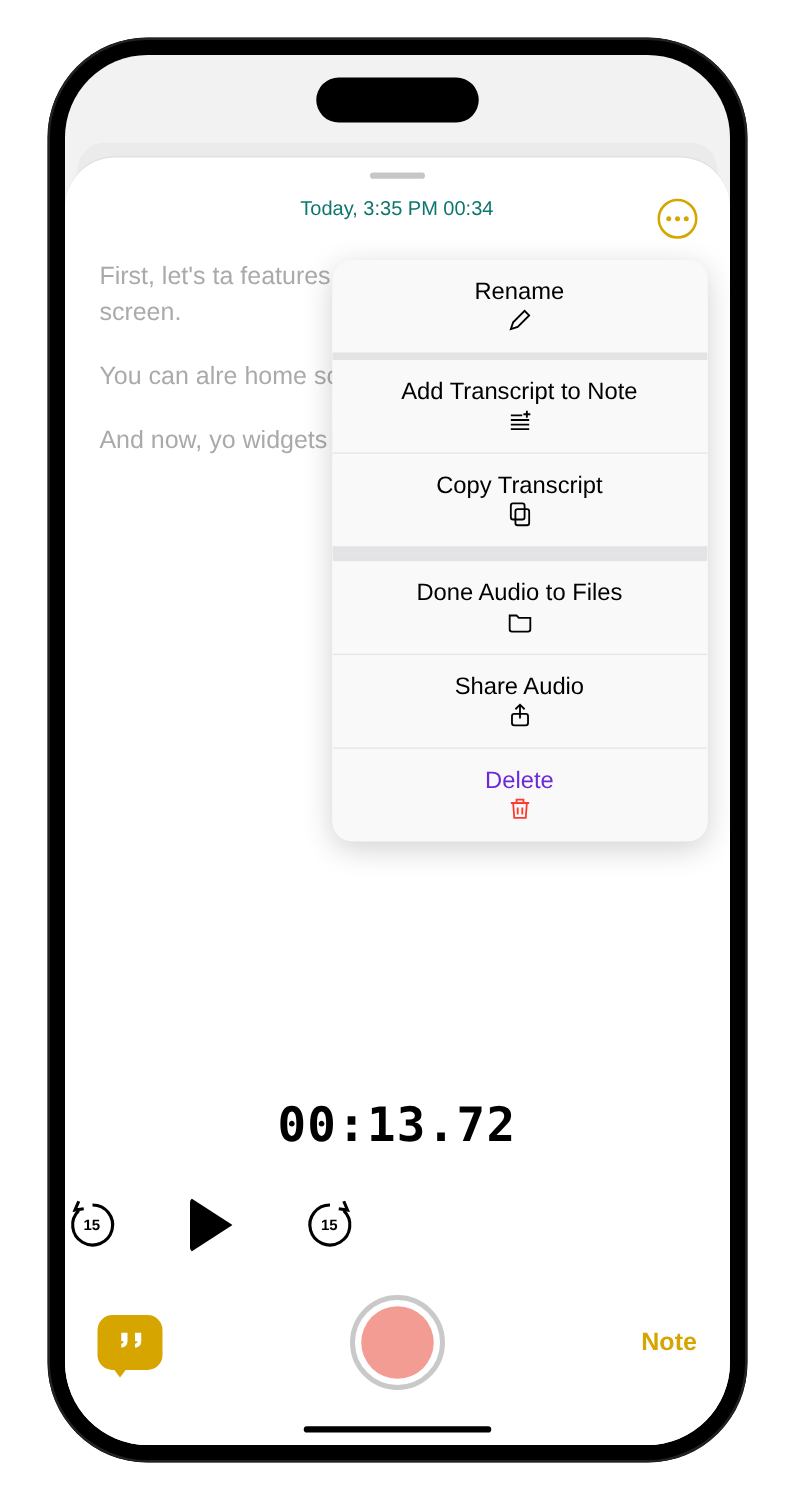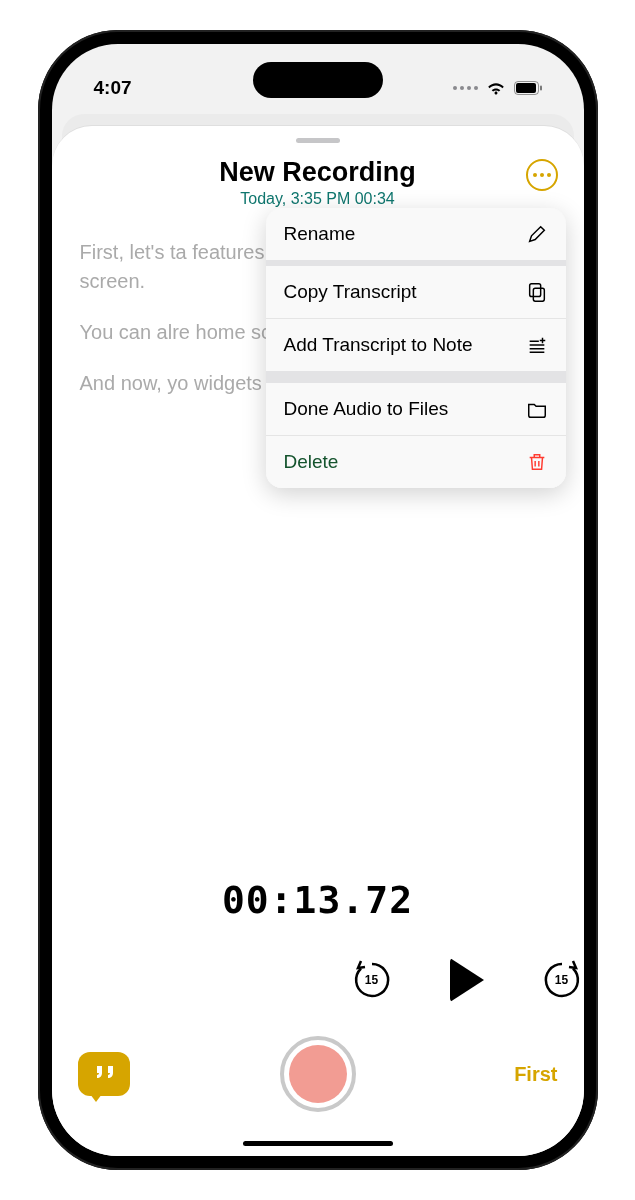--- a/index.html
+++ b/index.html
@@ -126,42 +126,43 @@
     overflow: hidden;
     backdrop-filter: blur(10px);
     z-index: 5;
   }
   .menu-item {
     display: flex; align-items: center; justify-content: space-between;
     padding: 15px 18px;
     font-size: 19px;
     color: #000;
     background: #f9f9f9;
+    flex-direction: column;
   }
   .menu-item + .menu-item { border-top: 1px solid rgba(0,0,0,0.08); }
   .menu-divider { height: 6px; background: #e3e3e5; }
-  .menu-item.destructive { color: #14532d; }
+  .menu-item.destructive { color: #6d28d9; }
   .menu-icon { width: 22px; height: 22px; display:flex;align-items:center;justify-content:center; }
   .menu-icon svg { stroke: currentColor; fill: none; stroke-width: 1.6; }
 
   
   .playback {
     margin-top: auto;
     text-align: center;
     padding-bottom: 10px;
   }
   .timecode {
     font-size: 38px;
     font-family: "SF Mono", Menlo, monospace;
     font-weight: 600;
     letter-spacing: 1px;
     margin-bottom: 36px;
   }
   .controls {
-    display: flex; justify-content: flex-end; align-items: center; gap: 56px;
+    display: flex; justify-content: flex-start; align-items: center; gap: 56px;
     margin-bottom: 34px;
   }
   .skip { width: 44px; height: 44px; position:relative; }
   .skip svg { width: 44px; height: 44px; }
   .skip-num { position:absolute; inset:0; display:flex;align-items:center;justify-content:center;font-size:12px;font-weight:600; }
   .play { width:0;height:0;border-left:34px solid #000;border-top:22px solid transparent;border-bottom:22px solid transparent; border-radius:4px;}
 
   
   .bottombar {
     display:flex; align-items:center; justify-content:space-between;
@@ -193,51 +194,27 @@
     width:150px;height:5px;border-radius:3px;background:#000;
   }
 </style>
 </head>
 <body>
 
 <div class="phone">
   <div class="screen">
     <div class="island"></div>
 
-    <div class="statusbar">
-      <span>4:07</span>
-      <div class="status-right">
-        <span class="dots">
-            <span></span>
-            <span></span>
-            <span></span>
-            <span></span>
-          </span>
-        <span class="wifi">
-          <svg width="20" height="14" viewBox="0 0 20 14">
-              <path d="M10 13.5c.8 0 1.5-.7 1.5-1.5S10.8 10.5 10 10.5 8.5 11.2 8.5 12s.7 1.5 1.5 1.5zm-4.3-4.3l1.4 1.4c1.6-1.6 4.2-1.6 5.8 0l1.4-1.4c-2.4-2.4-6.2-2.4-8.6 0zM2.2 5.8l1.4 1.4c3.5-3.5 9.3-3.5 12.8 0l1.4-1.4C13.5.9 6.5.9 2.2 5.8z" fill="#000"></path>
-            </svg>
-        </span>
-        <span class="battery">
-          <svg width="28" height="14" viewBox="0 0 28 14">
-              <rect x="0.5" y="0.5" width="24" height="13" rx="3.5" fill="none" stroke="#000" stroke-opacity="0.4"></rect>
-              <rect x="2" y="2" width="20" height="10" rx="2" fill="#000"></rect>
-              <rect x="26" y="4.5" width="2" height="5" rx="1" fill="#000" fill-opacity="0.5"></rect>
-            </svg>
-        </span>
-      </div>
-    </div>
 
     <div class="bgcard"></div>
 
     <div class="sheet">
       <div class="grabber"></div>
 
       <div class="header">
-        <div class="title">New Recording</div>
         <div class="subtitle">Today, 3:35 PM  00:34</div>
         <div class="more-btn">
           <span class="more-dots">
               <span></span>
               <span></span>
               <span></span>
             </span>
         </div>
       </div>
 
@@ -251,43 +228,52 @@
         <div class="menu-item">
           <span>Rename</span>
           <span class="menu-icon">
             <svg viewBox="0 0 24 24">
                 <path d="M4 20l2-6 10-10 4 4-10 10-6 2z"></path>
               </svg>
           </span>
         </div>
         <div class="menu-divider"></div>
         <div class="menu-item">
+          <span>Add Transcript to Note</span>
+          <span class="menu-icon">
+            <svg viewBox="0 0 24 24">
+                <path d="M4 8h10M4 12h16M4 16h16M4 20h16M18 4v6M15 7h6"></path>
+              </svg>
+          </span>
+        </div>
+        <div class="menu-item">
           <span>Copy Transcript</span>
           <span class="menu-icon">
             <svg viewBox="0 0 24 24">
                 <rect x="8" y="8" width="12" height="14" rx="2"></rect>
                 <rect x="4" y="3" width="12" height="14" rx="2"></rect>
               </svg>
           </span>
         </div>
-        <div class="menu-item">
-          <span>Add Transcript to Note</span>
-          <span class="menu-icon">
-            <svg viewBox="0 0 24 24">
-                <path d="M4 8h10M4 12h16M4 16h16M4 20h16M18 4v6M15 7h6"></path>
-              </svg>
-          </span>
-        </div>
         <div class="menu-divider"></div>
         <div class="menu-divider"></div>
         <div class="menu-item">
           <span>Done Audio to Files</span>
           <span class="menu-icon">
             <svg viewBox="0 0 24 24">
                 <path d="M3 7h6l2 2h10v10a2 2 0 0 1-2 2H5a2 2 0 0 1-2-2V7z"></path>
+              </svg>
+          </span>
+        </div>
+        <div class="menu-item">
+          <span>Share Audio</span>
+          <span class="menu-icon">
+            <svg viewBox="0 0 24 24">
+                <path d="M12 3v12M8 7l4-4 4 4"></path>
+                <rect x="5" y="11" width="14" height="10" rx="2"></rect>
               </svg>
           </span>
         </div>
         <div class="menu-item destructive">
           <span>Delete</span>
           <span class="menu-icon">
             <svg viewBox="0 0 24 24" style="stroke:#ff3b30">
                 <path d="M4 7h16M9 7V4h6v3M6 7l1 13h10l1-13M10 11v6M14 11v6"></path>
               </svg>
           </span>
@@ -316,20 +302,20 @@
 
         <div class="bottombar">
           <div class="quote-btn">
             <svg width="22" height="16" viewBox="0 0 22 16">
                 <path d="M4 0h5v7c0 3-2 5-5 5V9c1 0 2-1 2-2H4V0zm11 0h5v7c0 3-2 5-5 5V9c1 0 2-1 2-2h-2V0z"></path>
               </svg>
           </div>
           <div class="record-ring">
             <div class="record-dot"></div>
           </div>
-          <div class="done">First</div>
+          <div class="done">Note</div>
         </div>
       </div>
 
       <div class="home-indicator"></div>
     </div>
   </div>
 </div>
 
 </body></html>

